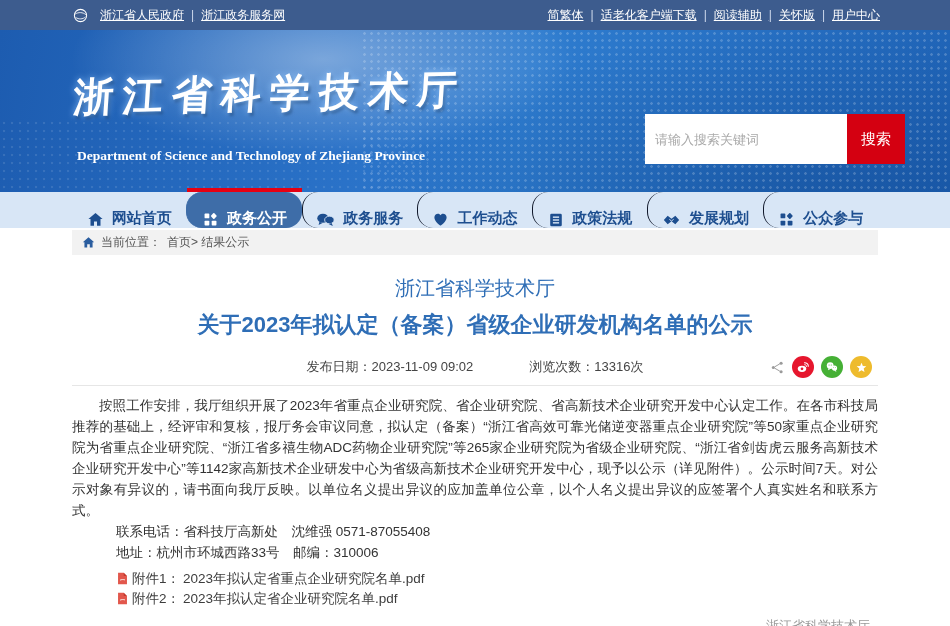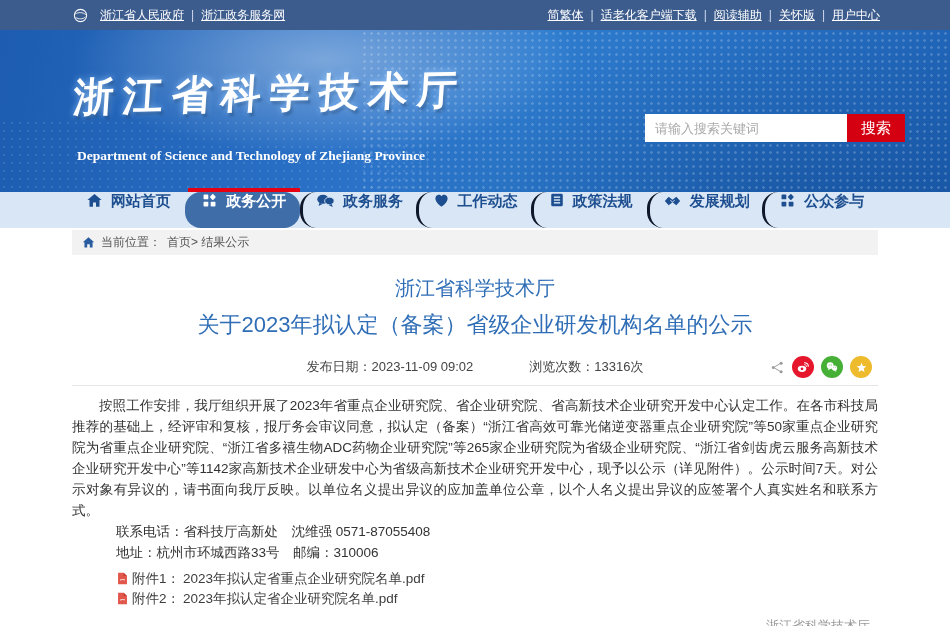--- a/index.html
+++ b/index.html
@@ -27,45 +27,45 @@
     background-size:7px 7px; opacity:.65; }
   .banner::after { content:""; position:absolute; left:0; bottom:0; width:45%; top:55%;
     background-image:radial-gradient(rgba(255,255,255,.22) 1px, transparent 1.6px);
     background-size:8px 8px; opacity:.5; }
   .banner-title { position:absolute; left:74px; top:36px; z-index:2; color:#fff;
     font-family:"DejaVu Serif","Liberation Serif",serif; font-size:40px; font-weight:bold;
     letter-spacing:9px; transform:skewX(-5deg) rotate(-1.2deg);
     text-shadow:0 0 7px rgba(150,200,255,.95), 2px 3px 3px rgba(0,40,90,.55); }
   .banner-sub { position:absolute; left:77px; top:118px; z-index:2; color:#fff;
     font-family:"Liberation Serif","DejaVu Serif",serif; font-weight:bold; font-size:13.5px; }
-  .search { position:absolute; right:45px; top:84px; z-index:3; display:flex; width:260px; height:28px; }
+  .search { position:absolute; right:45px; top:84px; z-index:3; display:flex; width:260px; height:50px; }
   .search input { flex:1; border:none; outline:none; padding:0 10px; font-size:13px; color:#333; }
   .search input::placeholder { color:#a9a9a9; }
   .search button { width:58px; border:none; background:#d40011; color:#fff; font-size:15px; cursor:pointer; }
 
   
   .nav { height:36px; background:#d8e6f6; }
   .nav-inner { width:806px; height:36px; margin:0 auto; display:flex; }
-  .nav-item { flex:1; position:relative; display:flex; align-items:flex-start; justify-content:center;
+  .nav-item { flex:1; position:relative; display:flex; align-items:flex-end; justify-content:center;
     gap:8px; font-size:15px; font-weight:bold; color:#1d4e8f; cursor:pointer; }
-  .nav-item + .nav-item { border-left:3px solid #0f172a;border-radius:16px; }
+  .nav-item + .nav-item { border-left:1px solid #0f172a;border-radius:16px; }
   .nav-item svg { flex:none; }
   .nav-item.active { background:#3e6da8; color:#fff; border-left-color:#3e6da8; }
   .nav-item.active::before { content:""; position:absolute; left:0; right:0; top:-4px; height:4px; background:#e60012; }
 
   
   .crumb-wrap { width:806px; margin:2px auto 0; }
   .crumb { background:#f2f2f2; height:25px; display:flex; align-items:center; gap:6px;
     padding:0 10px; font-size:12px; color:#555; }
   .crumb a { color:#555; text-decoration:none; cursor:pointer;text-align:center; }
 
   
   .article { width:806px; margin:0 auto; padding-top:20px; color:#333; }
   .t1 { text-align:center; color:#2f6eb6; font-size:20px; font-weight:500; line-height:26px; margin-bottom:10px; }
-  .t2 { text-align:center; color:#2f6eb6; font-size:22px; font-weight:normal; line-height:28px; margin-bottom:16px; }
+  .t2 { text-align:center; color:#2f6eb6; font-size:22px; font-weight:bold; line-height:28px; margin-bottom:16px; }
   .meta { position:relative; text-align:center; font-size:13px; color:#444; height:24px; line-height:24px; }
   .meta .gap { display:inline-block; width:56px; }
   .share { position:absolute; right:6px; top:1px; display:flex; align-items:center; gap:7px; }
   .share .bubble { width:22px; height:22px; border-radius:50%; display:flex; align-items:center;
     justify-content:center; cursor:pointer; }
   .share .share-plain { display:flex; cursor:pointer; }
   .divider { border-bottom:1px solid #e6e6e6; margin:6px 0 9px; }
   .body-text { font-size:13.5px; line-height:21px; text-align:justify; text-indent:2em; color:#333; }
   .contacts p { font-size:13.5px; line-height:21px; padding-left:44px; }
   .attachments { margin-top:6px; }

